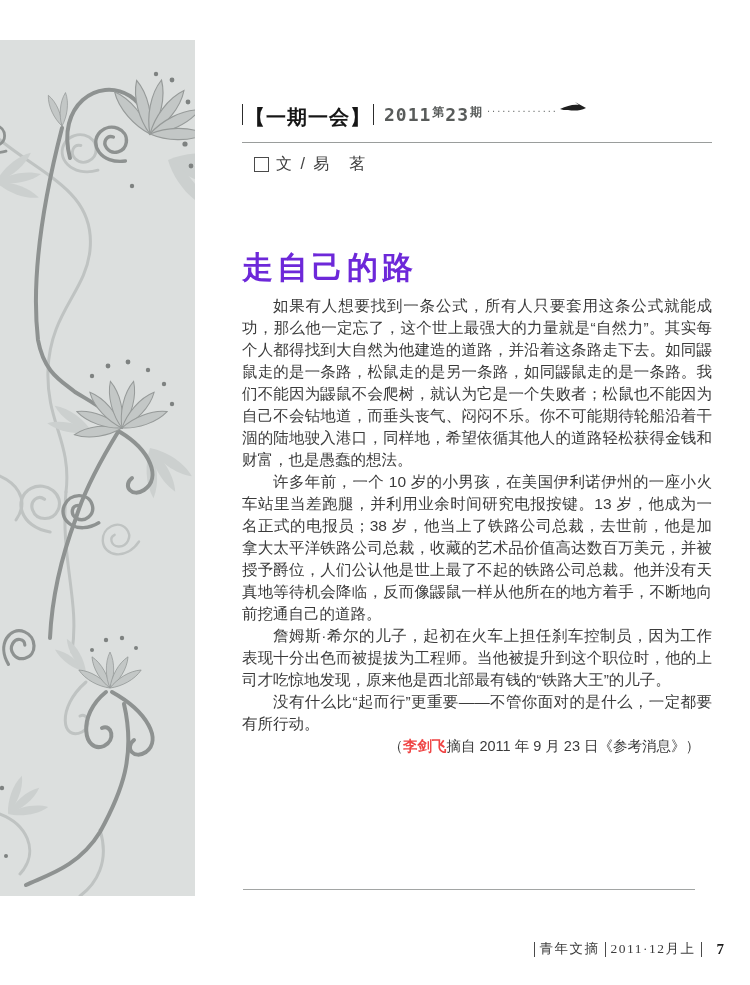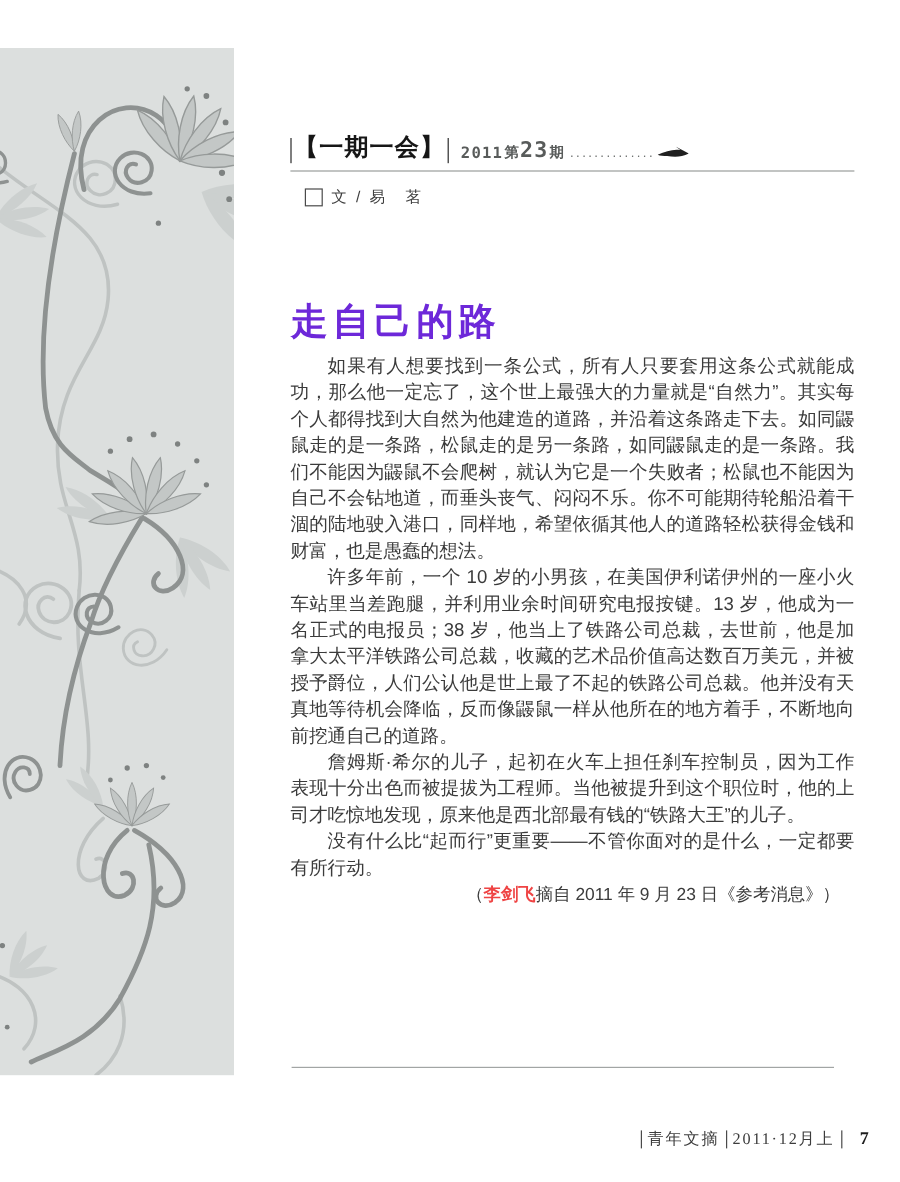--- a/index.html
+++ b/index.html
@@ -11,51 +11,51 @@
   
   .side-panel{
     position:absolute;left:0;top:40px;width:195px;height:856px;
     background:#dcdfde;overflow:hidden;
   }
   .side-panel svg{display:block;}
 
   
   .header-row{
     position:absolute;left:242px;top:104px;width:470px;height:32px;
-    display:flex;align-items:flex-end;white-space:nowrap;
+    display:flex;align-items:flex-start;white-space:nowrap;
   }
   .vbar{width:1px;height:21px;background:#2c2c2c;flex:none;}
   .col-label{
     font-size:20px;font-weight:700;color:#161616;letter-spacing:1px;
     margin:0 2px;flex:none;
   }
   .year{
     font-family:"DejaVu Sans Mono","Liberation Mono",monospace;
-    font-size:13px;font-weight:700;color:#585b5a;letter-spacing:1px;
+    font-size:18px;font-weight:700;color:#585b5a;letter-spacing:1px;
     margin-left:10px;flex:none;
   }
   .issue-small{font-size:12px;font-weight:700;color:#585b5a;margin:0 1px;flex:none;}
   .issue-num{
     font-family:"DejaVu Sans Mono","Liberation Mono",monospace;
     font-size:18px;font-weight:700;color:#585b5a;letter-spacing:1px;flex:none;
   }
   .leader-dots{
     font-size:11px;color:#6e7170;letter-spacing:2px;margin-left:4px;
     flex:none;transform:translateY(-2px);
   }
   .swoosh{flex:none;margin-left:2px;transform:translateY(-2px);}
   .header-rule{
     position:absolute;left:242px;top:142px;width:470px;height:0;
     border-top:1px solid #9a9d9c;
   }
 
   
   .byline{
     position:absolute;left:254px;top:152px;height:24px;
-    display:flex;align-items:center;font-size:13px;color:#3f3f3f;
+    display:flex;align-items:center;font-size:16px;color:#3f3f3f;
     letter-spacing:2px;
   }
   .byline .sq{
     width:13px;height:13px;border:1.5px solid #4a4a4a;margin-right:7px;flex:none;
   }
 
   
   .title{
     position:absolute;left:242px;top:226px;
     font-size:31px;font-weight:700;color:#6d28d9;letter-spacing:4px;

